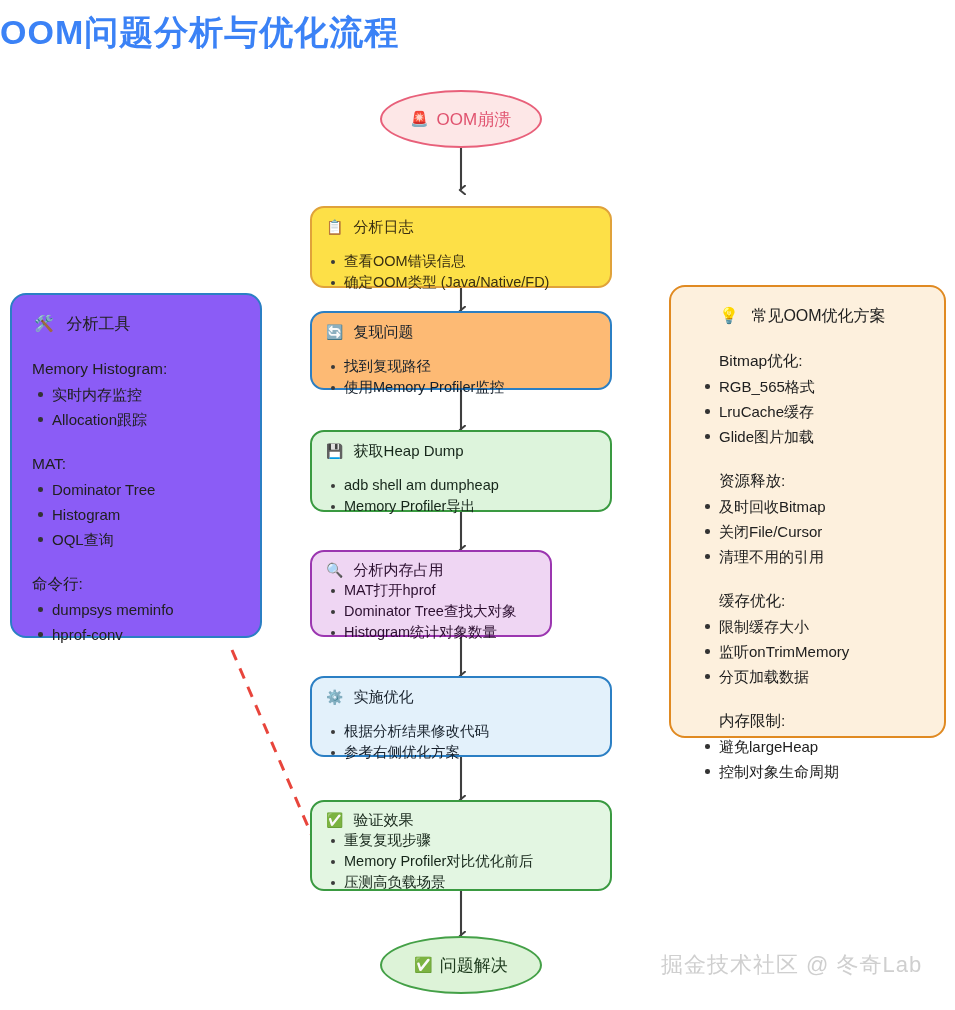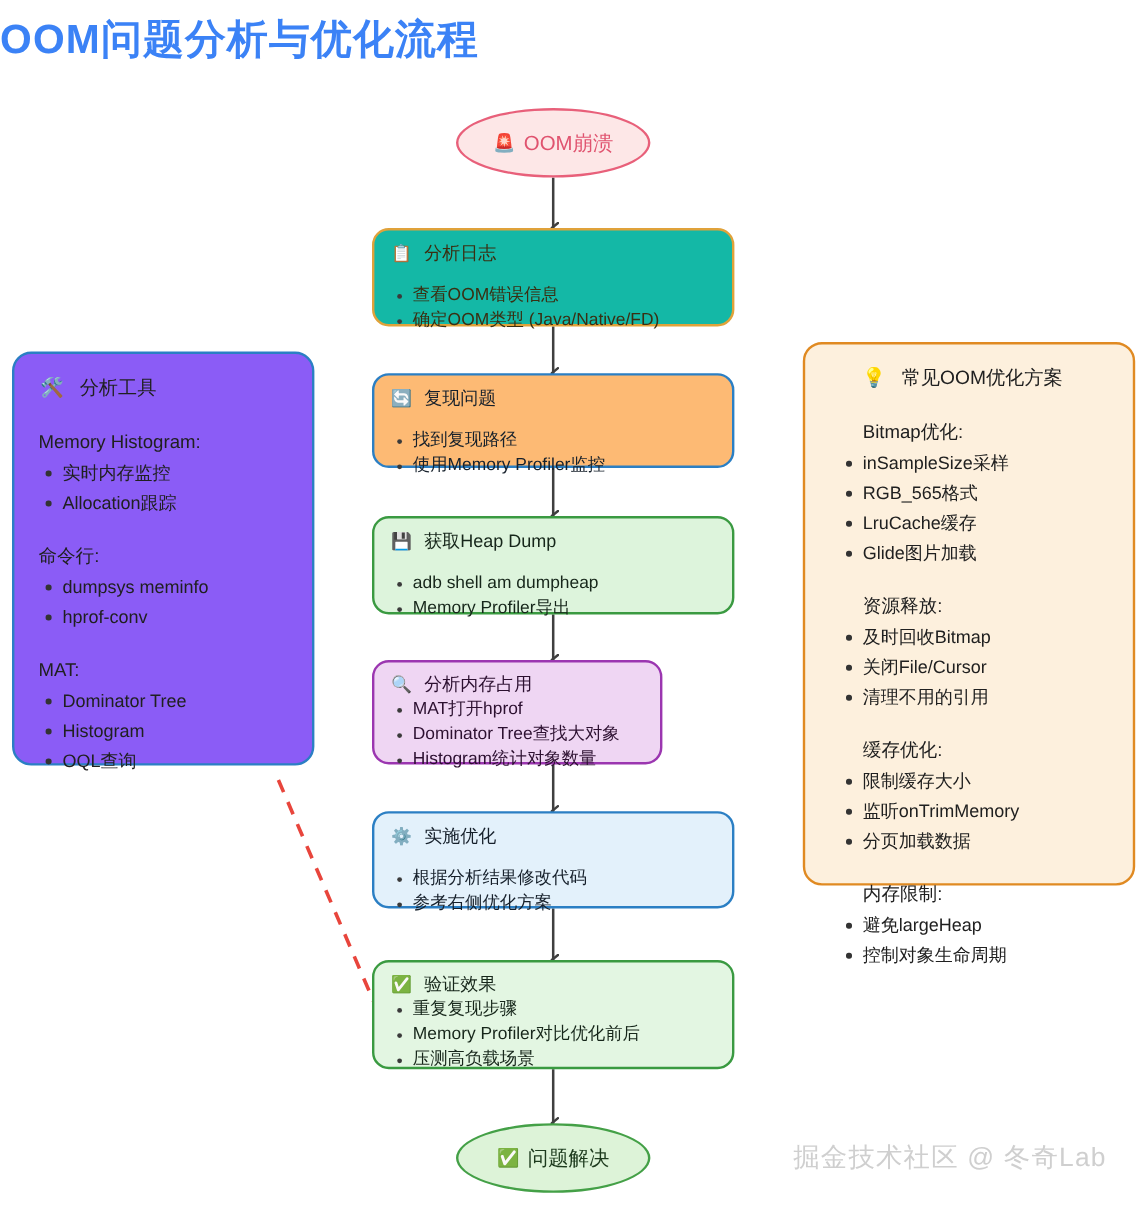--- a/index.html
+++ b/index.html
@@ -88,21 +88,21 @@
     display: flex;
     align-items: center;
     justify-content: center;
     font-size: 17px;
     white-space: nowrap;
   }
   .ellipse .gl { margin-right: 7px; font-size: 15px; }
 
   
   .n-start { background: #fde7e7; border-color: #e8607a; color: #e0536f; }
-  .n-orange{ background: #14b8a6; border-color: #e0a23a; color: #3a2f12; }
+  .n-orange{ background: #fde047; border-color: #e0a23a; color: #3a2f12; margin-top: 16px; }
   .n-blue  { background: #fdba74; border-color: #2b7fc4; color: #16202b; }
   .n-green { background: #ddf4dc; border-color: #3a9a41; color: #16261a; }
   .n-purple{ background: #efd6f3; border-color: #9b36b0; color: #2c1030; }
   .n-blue2 { background: #e3f1fb; border-color: #2b7fc4; color: #16202b; }
   .n-green2{ background: #e3f6e2; border-color: #3a9a41; color: #16261a; }
   .n-end   { background: #ddf3d8; border-color: #44a047; color: #1d3a1d; }
 
   
   .panel {
     position: absolute;
@@ -272,47 +272,46 @@
 
   <div class="grp">
     <div class="grp-h">Memory Histogram:</div>
     <ul>
       <li>实时内存监控</li>
       <li>Allocation跟踪</li>
     </ul>
   </div>
 
   <div class="grp">
-    <div class="grp-h">命令行:</div>
-    <ul>
-      <li>dumpsys meminfo</li>
-      <li>hprof-conv</li>
-    </ul>
-  </div>
-
-  <div class="grp">
     <div class="grp-h">MAT:</div>
     <ul>
       <li>Dominator Tree</li>
       <li>Histogram</li>
       <li>OQL查询</li>
+    </ul>
+  </div>
+
+  <div class="grp">
+    <div class="grp-h">命令行:</div>
+    <ul>
+      <li>dumpsys meminfo</li>
+      <li>hprof-conv</li>
     </ul>
   </div>
 </div>
 
 <div class="panel panel-right" style="left:669px; top:285px; width:277px; height:453px;">
   <div class="p-title">
     <span class="gl">💡</span>
     <span>常见OOM优化方案</span>
   </div>
 
   <div class="grp">
     <div class="grp-h">Bitmap优化:</div>
     <ul>
-      <li>inSampleSize采样</li>
       <li>RGB_565格式</li>
       <li>LruCache缓存</li>
       <li>Glide图片加载</li>
     </ul>
   </div>
 
   <div class="grp">
     <div class="grp-h">资源释放:</div>
     <ul>
       <li>及时回收Bitmap</li>

